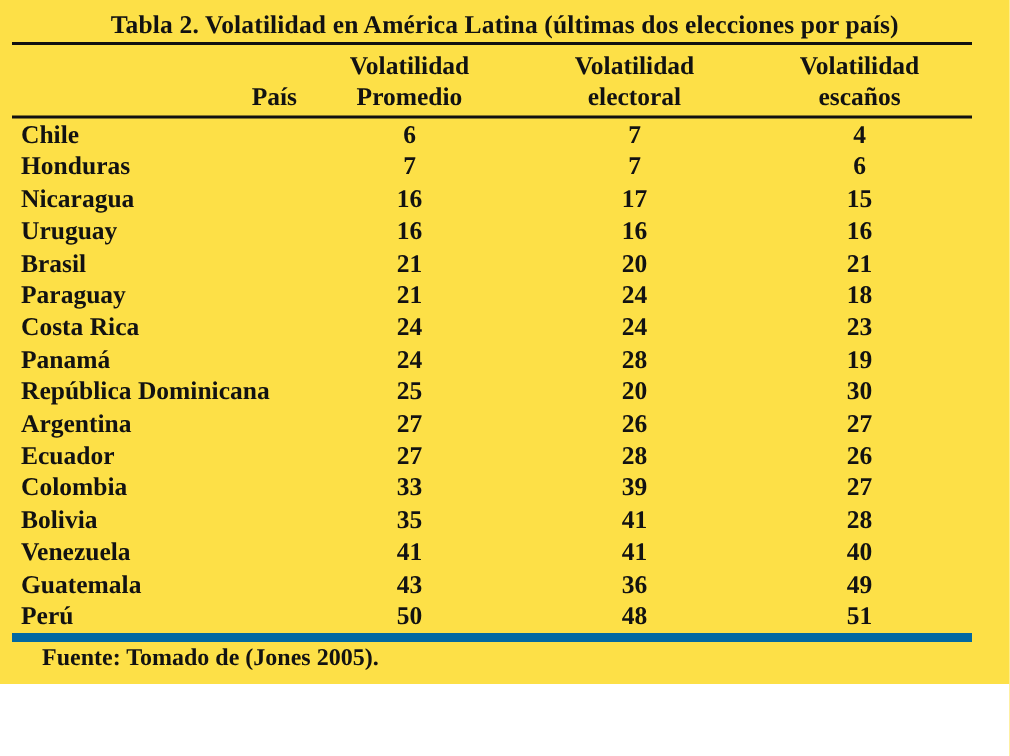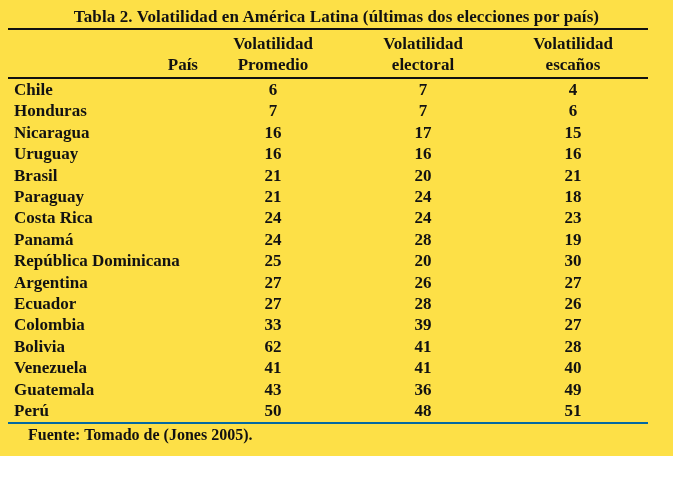--- a/index.html
+++ b/index.html
@@ -46,21 +46,21 @@
     vertical-align: bottom;
     padding: 3px 0 2px 0;
     line-height: 21px;
   }
   thead th.h-pais {
     text-align: right;
     padding-left: 6px;
   }
   thead th.h-num { text-align: center; }
   thead th .hline { display: block; }
-  tbody { border-bottom: 2px solid #0369a1; }
+  tbody { border-bottom: 6px solid #0369a1; }
   tbody td {
     padding: 0;
     line-height: 21.4px;
     height: 21.4px;
     font-weight: bold;
     white-space: nowrap;
   }
   tbody td.d-pais { text-align: left; padding-left: 6px; }
   tbody td.d-num  { text-align: center; }
   .source {
@@ -171,21 +171,21 @@
             <td class="d-num">26</td>
           </tr>
           <tr>
             <td class="d-pais">Colombia</td>
             <td class="d-num">33</td>
             <td class="d-num">39</td>
             <td class="d-num">27</td>
           </tr>
           <tr>
             <td class="d-pais">Bolivia</td>
-            <td class="d-num">62</td>
+            <td class="d-num">35</td>
             <td class="d-num">41</td>
             <td class="d-num">28</td>
           </tr>
           <tr>
             <td class="d-pais">Venezuela</td>
             <td class="d-num">41</td>
             <td class="d-num">41</td>
             <td class="d-num">40</td>
           </tr>
           <tr>

